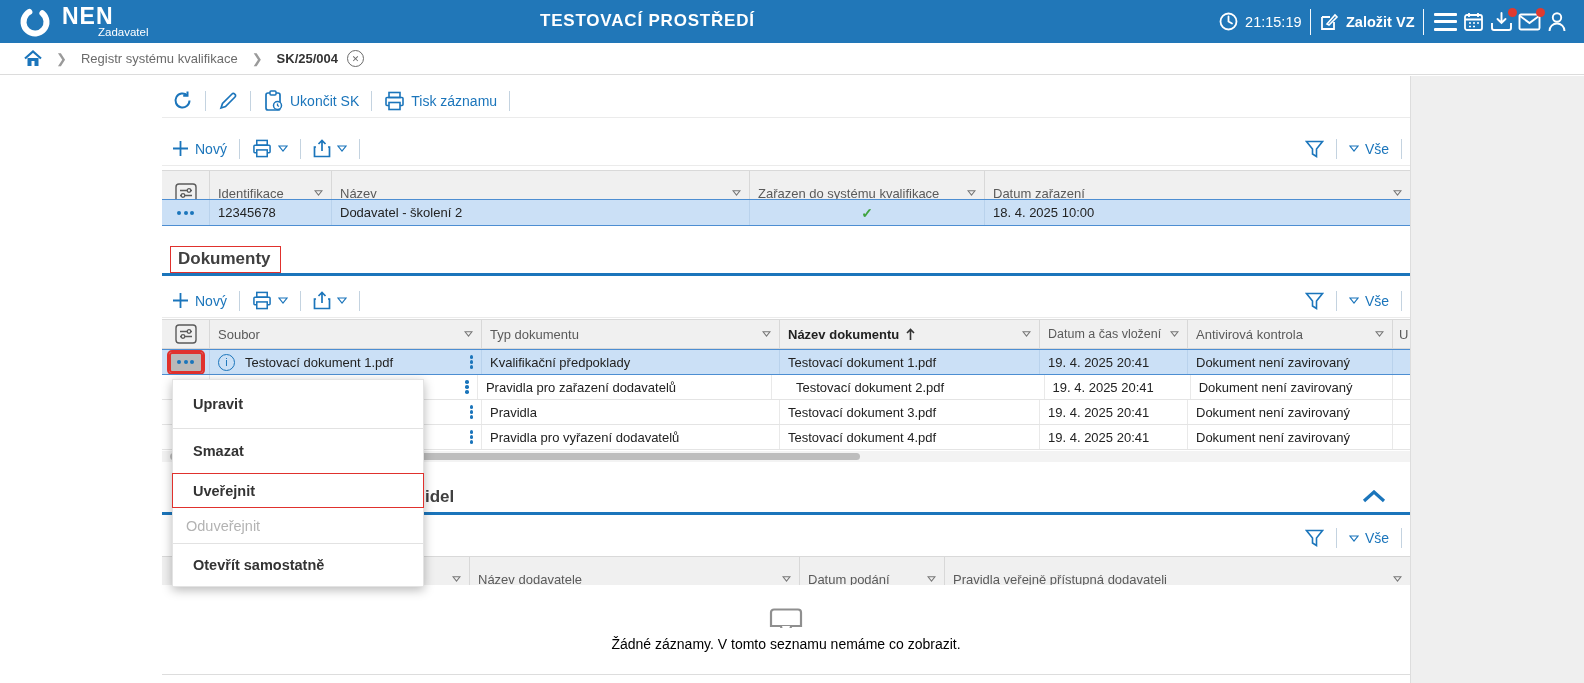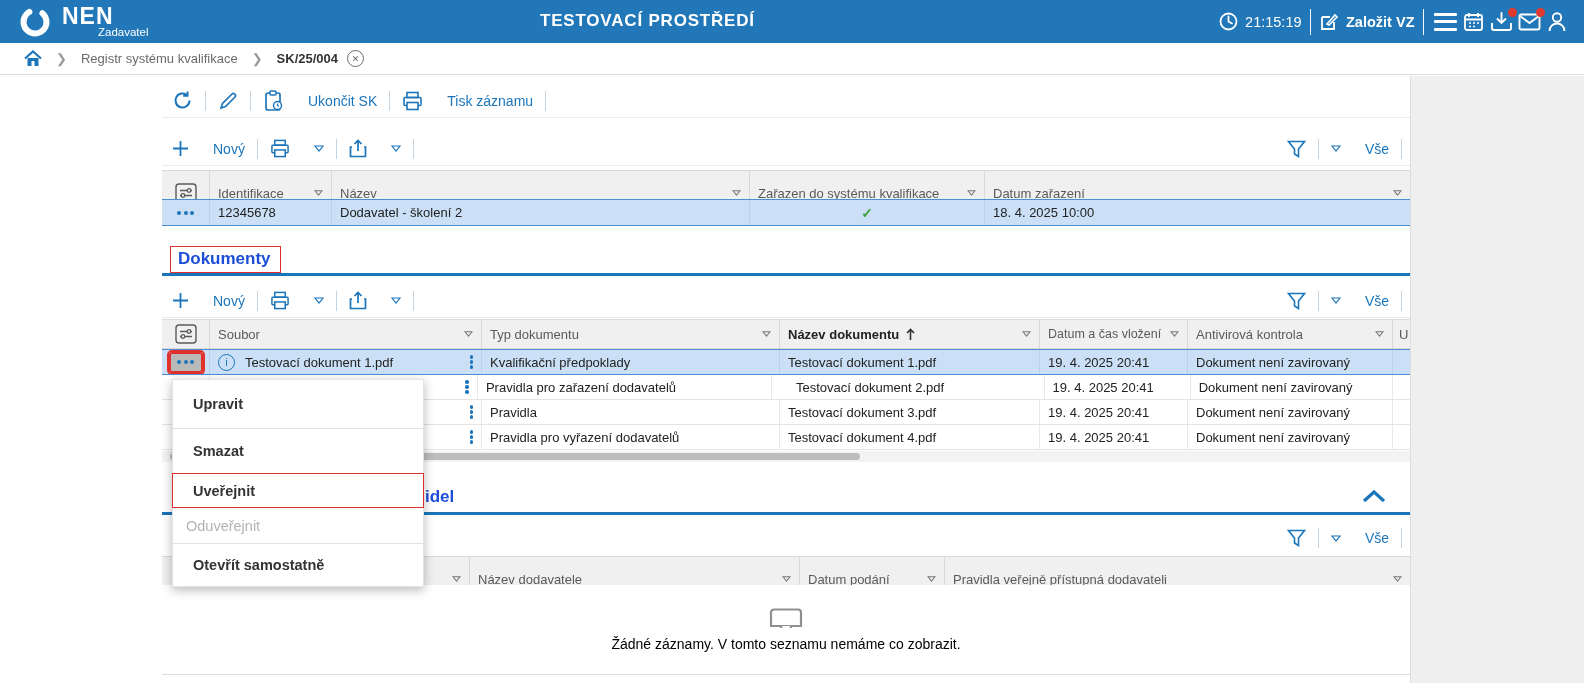--- a/index.html
+++ b/index.html
@@ -34,21 +34,21 @@
               display:flex; align-items:center; justify-content:center; font-size:9px; color:#6b6b6b; cursor:pointer; }
 
   .gutter { position:absolute; left:1410px; top:76px; width:174px; height:607px; background:#efefef;
             border-left:1px solid #dddddd; }
 
   
   .toolbar { position:absolute; left:162px; width:1248px; height:34px; display:flex; align-items:center;
              border-bottom:1px solid #ebebeb; background:#fff; }
   .tb-left { display:flex; align-items:center; padding-left:10px; gap:8px; }
   .tb-right { margin-left:auto; display:flex; align-items:center; padding-right:4px; gap:8px; }
-  .tb-item { display:flex; align-items:center; gap:24px; color:#1b75bb; cursor:pointer; }
+  .tb-item { display:flex; align-items:center; gap:6px; color:#1b75bb; cursor:pointer; }
   .tb-label { font-size:14px; color:#1b75bb; }
   .tsep { width:1px; height:20px; background:#c4d3e0; margin:0 4px; }
   svg.ic { display:block; }
 
   
   .thead { position:absolute; left:162px; width:1248px; height:46px; display:flex;
            background:#f0f0f0; border-top:1px solid #d9d9d9; border-bottom:1px solid #d9d9d9; }
   .hcell { display:flex; align-items:center; padding:0 8px; font-size:13px; color:#5a5a5a;
            border-right:1px solid #d8d8d8; height:100%; overflow:hidden; white-space:nowrap; }
   .hcell .lbl { flex:1; overflow:hidden; text-overflow:ellipsis; }
@@ -62,21 +62,21 @@
   .ooo i { width:4px; height:4px; border-radius:50%; background:#1b75bb; }
   .ooo-btn { width:34px; height:21px; border-radius:3px; display:flex; align-items:center; justify-content:center; }
   .ooo-btn.pressed { background:#b9b9b9; border:2px solid #e0312d; }
   .vdots { display:flex; flex-direction:column; gap:1.5px; margin-left:auto; cursor:pointer; }
   .vdots i { width:3.5px; height:3.5px; border-radius:50%; background:#1b75bb; }
   .info-ic { width:17px; height:17px; border:1.4px solid #1b75bb; border-radius:50%; color:#1b75bb;
              font-size:11px; display:flex; align-items:center; justify-content:center; margin-right:10px; flex:none; cursor:pointer; }
   .check { color:#3fa33f; font-weight:bold; font-size:14px; }
 
   
-  .sec-title { font-size:17px; font-weight:bold; color:#1d4ed8; }
+  .sec-title { font-size:17px; font-weight:bold; color:#404040; }
   .red-box { border:1.6px solid #e0312d; }
   .blue-rule { position:absolute; left:162px; width:1248px; height:3px; background:#1b75bb; }
 
   
   .hscroll { position:absolute; left:162px; top:451px; width:1248px; height:11px; background:#f3f3f3; }
   .hscroll .thumb { position:absolute; left:8px; top:2px; width:690px; height:7px; border-radius:4px; background:#bdbdbd; cursor:grab; }
 
   
   .ctx-menu { position:absolute; left:172px; top:379px; width:252px; background:#fff; z-index:50;
               border:1px solid #e3e3e3; box-shadow:0 3px 10px rgba(0,0,0,0.28); }

